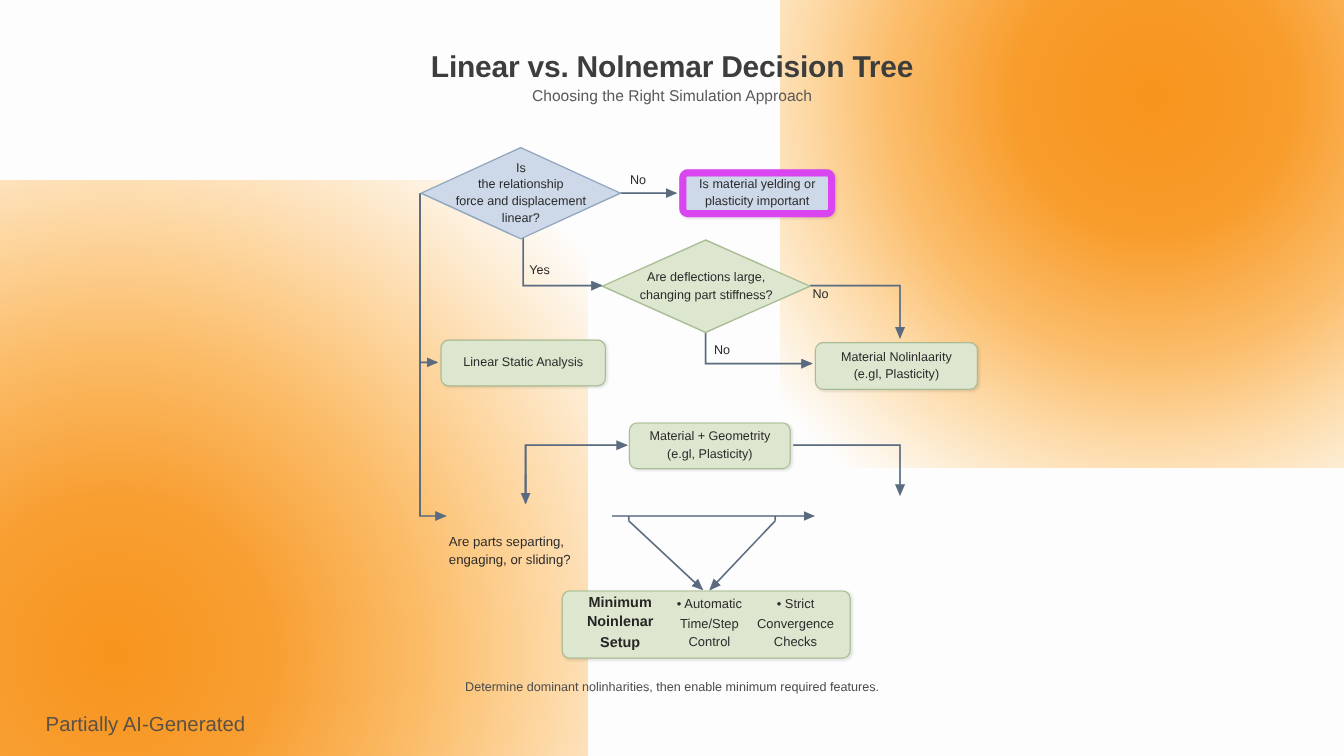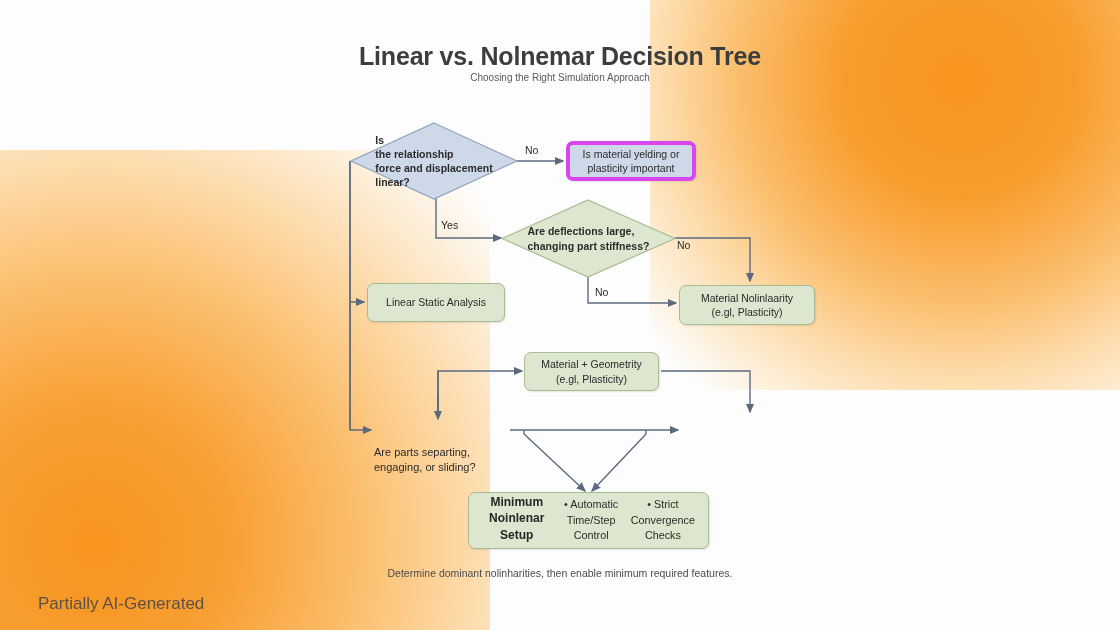--- a/index.html
+++ b/index.html
@@ -63,21 +63,21 @@
     font-size: 25px;
     font-weight: bold;
     color: #3d3d3d;
     letter-spacing: -0.2px;
   }
   #subtitle {
     position: absolute;
     left: 0; top: 72px;
     width: 1120px;
     text-align: center;
-    font-size: 10px;
+    font-size: 13px;
     color: #5a5a5a;
   }
   #footer-note {
     position: absolute;
     left: 0; top: 567px;
     width: 1120px;
     text-align: center;
     font-size: 10.5px;
     color: #4c4c4c;
   }
@@ -150,21 +150,21 @@
     line-height: 1.35;
     padding: 4px 6px;
     box-shadow: 1px 1px 2px rgba(0,0,0,0.10);
   }
   .box.green {
     background: #dde6cf;
     border: 1px solid #a8bb92;
   }
   .box.blue {
     background: #cdd9e9;
-    border: 4px solid #d946ef;
+    border: 6px solid #d946ef;
   }
   .plain {
     font-size: 11px;
     line-height: 1.4;
     color: #2b2b2b;
   }
 
   .diamond-wrap {
     position: absolute;
   }
@@ -174,25 +174,25 @@
     overflow: visible;
   }
   .diamond-label {
     position: absolute;
     left: 0; top: 0;
     width: 100%;
     height: 100%;
     display: flex;
     align-items: center;
     justify-content: center;
+    text-align: center;
     font-size: 10.5px;
     line-height: 1.35;
     color: #2b2b2b;
     pointer-events: none;
-    font-weight: bold;
   }
 
   .edge-label {
     position: absolute;
     font-size: 10.5px;
     color: #2b2b2b;
     white-space: nowrap;
   }
 
   

